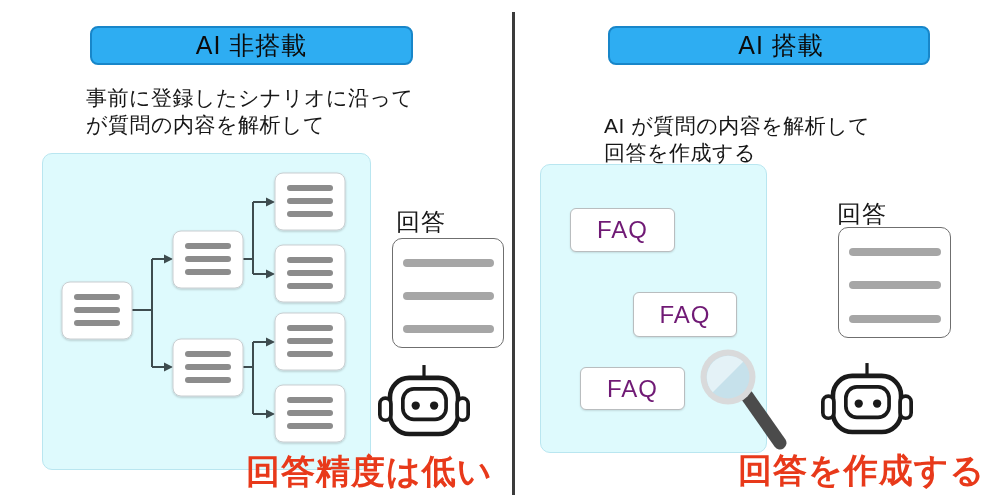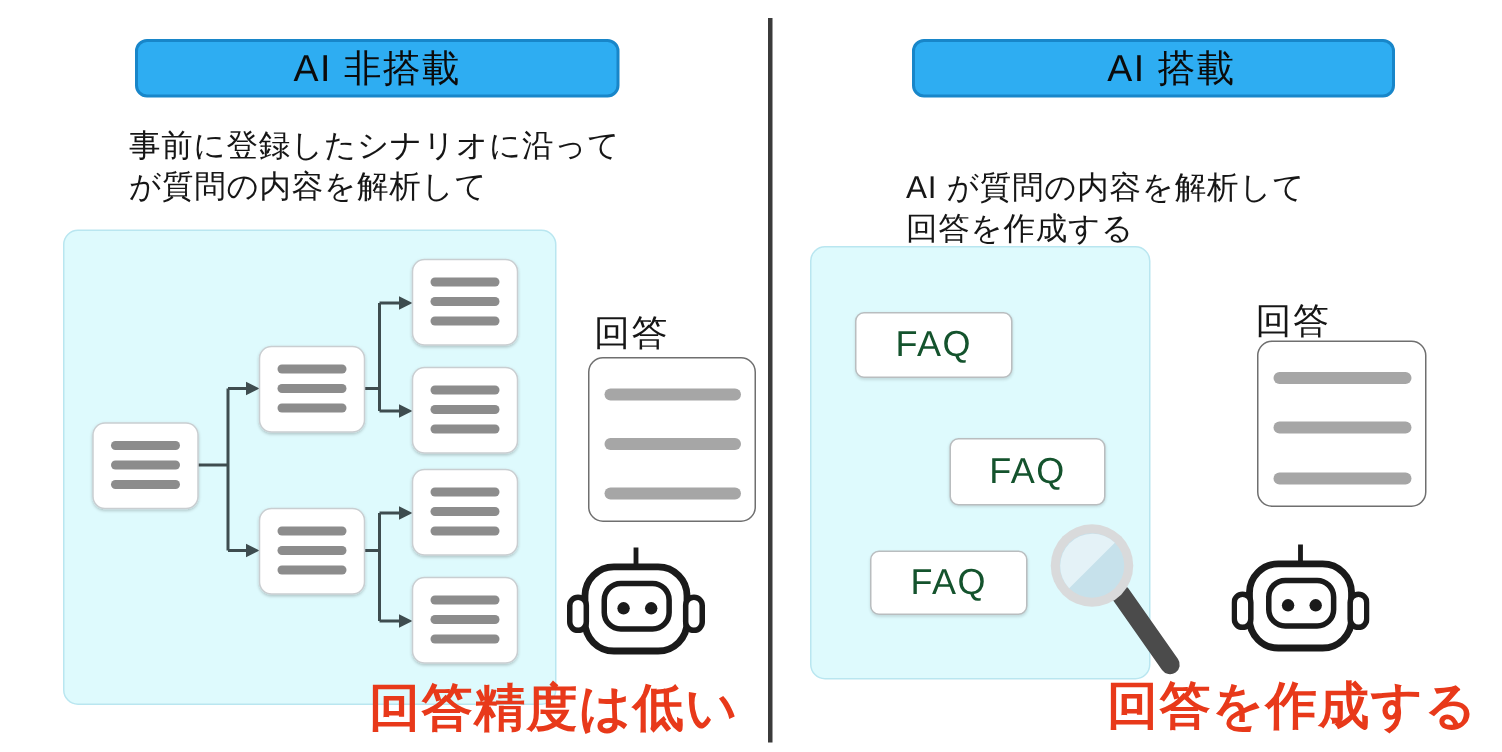--- a/index.html
+++ b/index.html
@@ -33,21 +33,21 @@
   .answer-card{
     background:#fff;border:1.5px solid #6f6f6f;border-radius:10px;
   }
   .answer-card .bar{
     position:absolute;left:10px;right:9px;height:8px;border-radius:4px;
     background:var(--card-bar);
   }
   .faq-card{
     background:#fff;border:1px solid #b9bdbf;border-radius:6px;
     display:flex;align-items:center;justify-content:center;
-    font-size:24px;color:#14532d;letter-spacing:1px;
+    font-size:24px;color:#701a75;letter-spacing:1px;
     box-shadow:0 1px 2px rgba(0,0,0,.12);
   }
   .verdict{
     font-size:34px;font-weight:700;color:var(--verdict-red);
     white-space:nowrap;letter-spacing:1px;
   }
   .divider{background:var(--divider);}
 </style>
 </head>
 <body>

